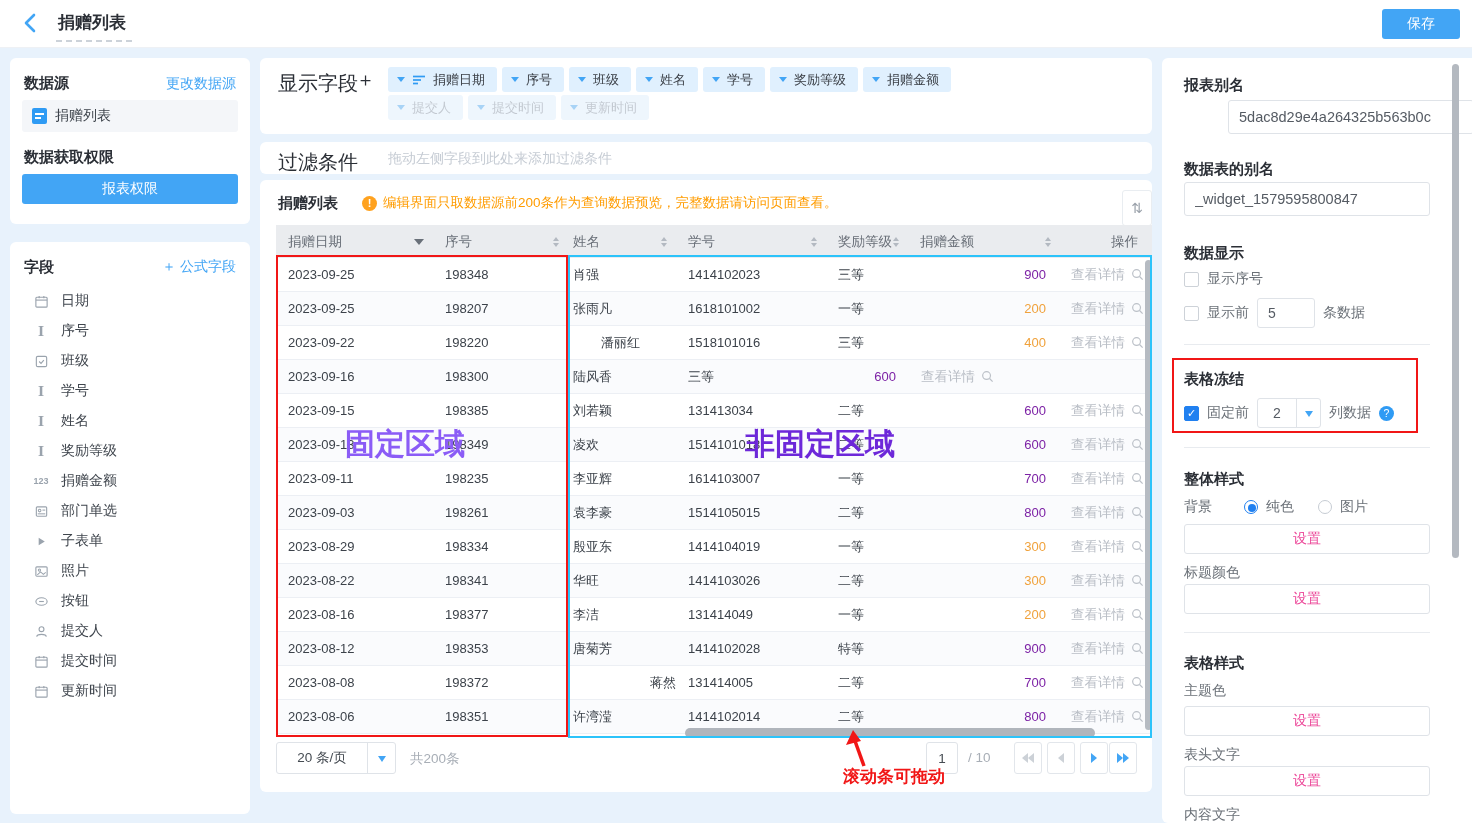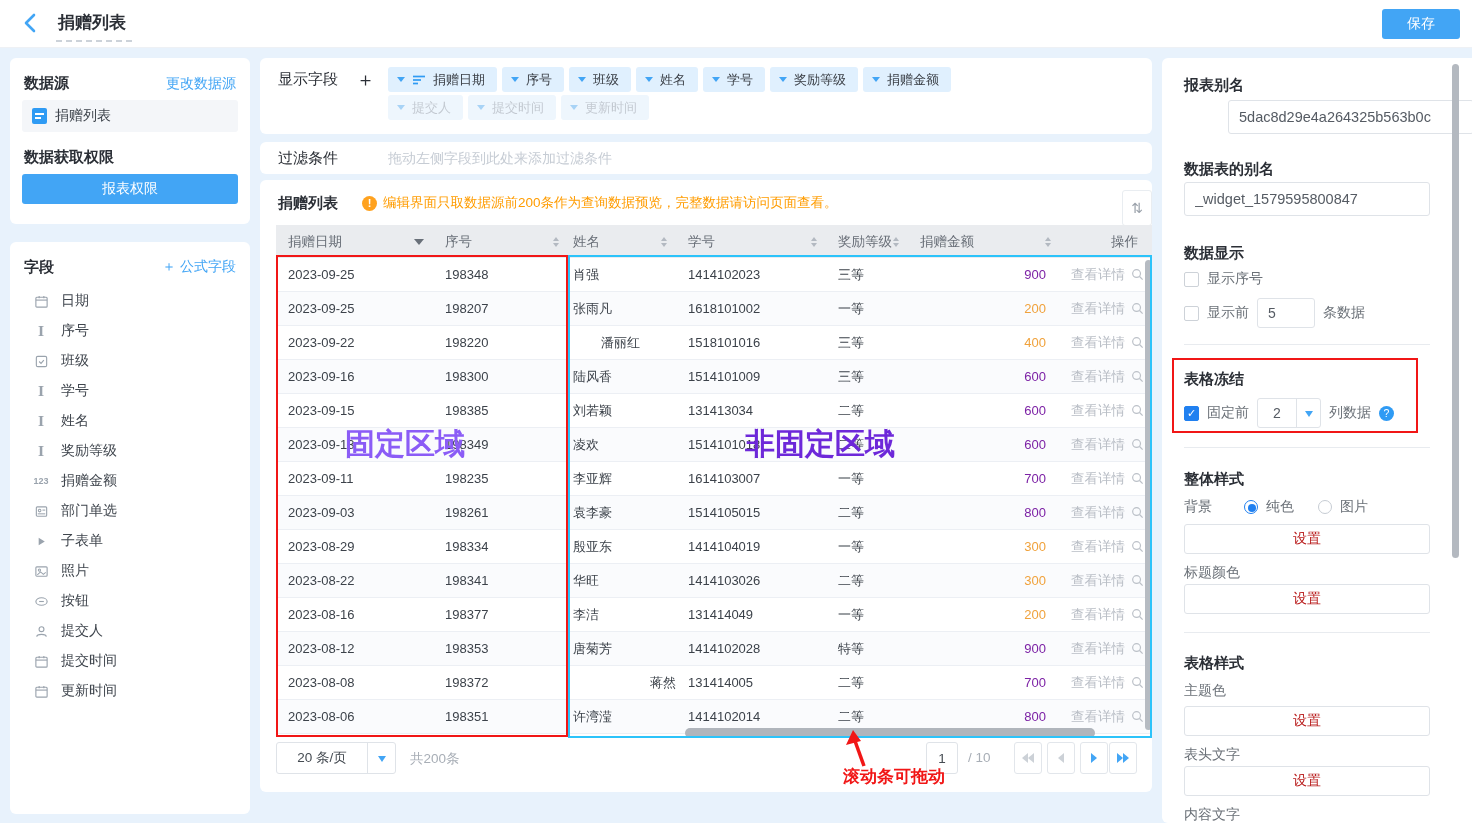--- a/index.html
+++ b/index.html
@@ -26,21 +26,21 @@
   #formula-link{display:flex;align-items:center;gap:4px;top:16px;}
   #field-list{position:absolute;left:12px;top:44px;right:8px;}
   .fitem{display:flex;align-items:center;height:30px;gap:11px;padding-left:10px;cursor:grab;}
   .ficon{width:18px;display:flex;justify-content:center;align-items:center;}
   .serif-i{font-family:"DejaVu Serif",serif;font-size:13px;color:#9aa3ad;font-weight:bold;}
   .num123{font-size:9px;color:#9aa3ad;font-weight:bold;letter-spacing:0;}
   .flabel{font-size:14px;color:#3f454d;}
 
   
   #card-chips{left:260px;top:58px;width:892px;height:76px;}
-  .blk-label{position:absolute;left:18px;font-size:15px;color:#2b2f36;}
+  .blk-label{position:absolute;left:18px;font-size:20px;color:#2b2f36;}
   #chips-plus{position:absolute;left:96px;top:9px;font-size:19px;color:#2b2f36;cursor:pointer;}
   .chiprow{position:absolute;left:128px;display:flex;gap:5px;}
   #chiprow1{top:9px;}
   #chiprow2{top:37px;}
   .chip{display:inline-flex;align-items:center;height:25px;padding:0 12px 0 9px;background:#e0f0fe;border-radius:3px;font-size:13px;color:#383d44;gap:7px;cursor:pointer;}
   .chip .tri{width:0;height:0;border:4px solid transparent;border-top:5px solid #42a5f5;margin-top:4px;}
   .chip.inactive{background:#eef6fd;color:#c3c9d1;}
   .chip.inactive .tri{border-top-color:#a8d3f6;}
   .sorticon{display:flex;align-items:center;}
 
@@ -98,21 +98,21 @@
   .mini-input{width:58px;height:30px;border:1px solid #dfe3e8;border-radius:3px;padding-left:10px;font-size:14px;color:#555b63;font-family:inherit;}
   .mini-select{width:64px;height:30px;border:1px solid #dfe3e8;border-radius:3px;display:flex;align-items:center;cursor:pointer;background:#fff;}
   .mini-select .val{flex:1;text-align:center;font-size:14px;color:#555b63;}
   .mini-select .scar{width:24px;height:100%;border-left:1px solid #dfe3e8;display:flex;align-items:center;justify-content:center;}
   .mini-select .scar span{width:0;height:0;border:4.5px solid transparent;border-top:6px solid #42a5f5;margin-top:5px;}
   .q-ic{width:15px;height:15px;border-radius:50%;background:#2f9bf4;color:#fff;font-size:10.5px;display:flex;align-items:center;justify-content:center;cursor:pointer;}
   #freezebox{position:absolute;left:10px;top:300px;width:246px;height:75px;border:2px solid #f11616;pointer-events:none;}
   .radio{width:14px;height:14px;border-radius:50%;border:1px solid #c6ccd3;position:relative;flex:none;cursor:pointer;}
   .radio.sel{border-color:#2080f0;}
   .radio.sel:after{content:"";position:absolute;left:3px;top:3px;width:8px;height:8px;border-radius:50%;background:#2080f0;}
-  .setbtn{position:absolute;left:22px;width:246px;height:30px;border:1px solid #dfe3e8;border-radius:3px;background:#fff;font-size:14px;color:#b91c1c;font-family:inherit;cursor:pointer;}
+  .setbtn{position:absolute;left:22px;width:246px;height:30px;border:1px solid #dfe3e8;border-radius:3px;background:#fff;font-size:14px;color:#ec4899;font-family:inherit;cursor:pointer;}
   #rp-thumb{position:absolute;left:290px;top:6px;width:7px;height:494px;background:#b4b9c0;border-radius:4px;cursor:pointer;}
 
   
   #fixbox{position:absolute;left:276px;top:255px;width:292px;height:482px;border:2px solid #f11616;pointer-events:none;z-index:8;}
   #nonfixbox{position:absolute;left:568px;top:255px;width:584px;height:483px;border:2px solid #2cc3fa;pointer-events:none;z-index:8;}
   #fix-label{position:absolute;left:345px;top:424px;font-size:30px;font-weight:bold;color:#8b5cf6;z-index:9;}
   #nonfix-label{position:absolute;left:745px;top:424px;font-size:30px;font-weight:bold;color:#6d28d9;z-index:9;}
   #scroll-hint{position:absolute;left:843px;top:765px;font-size:17px;font-weight:bold;color:#f11616;z-index:9;}
   #arrow{position:absolute;left:840px;top:728px;z-index:9;}
 </style>
@@ -430,21 +430,20 @@
               <circle cx="6" cy="6" r="4.2" fill="none" stroke="#bcc1c8" stroke-width="1.3"></circle>
               <line x1="9.2" y1="9.2" x2="12.5" y2="12.5" stroke="#bcc1c8" stroke-width="1.3"></line>
             </svg>
           </span>
         </div>
       </div>
       <div class="tr">
         <div class="td" style="width: 157px;">2023-09-16</div>
         <div class="td" style="width: 135px;">198300</div>
         <div class="td" style="width: 108px;"><span class="nclip">陆风香</span></div>
-        <div class="td" style="width: 150px;">1514101009</div>
         <div class="td" style="width: 82px;">三等</div>
         <div class="td td-amt" style="width: 152px; color: rgb(124, 33, 165);">600</div>
         <div class="td td-act" style="width: 92px;">
           <span class="viewlink">查看详情</span>
           <span class="mag">
             <svg width="13" height="13" viewBox="0 0 14 14">
               <circle cx="6" cy="6" r="4.2" fill="none" stroke="#bcc1c8" stroke-width="1.3"></circle>
               <line x1="9.2" y1="9.2" x2="12.5" y2="12.5" stroke="#bcc1c8" stroke-width="1.3"></line>
             </svg>
           </span>

